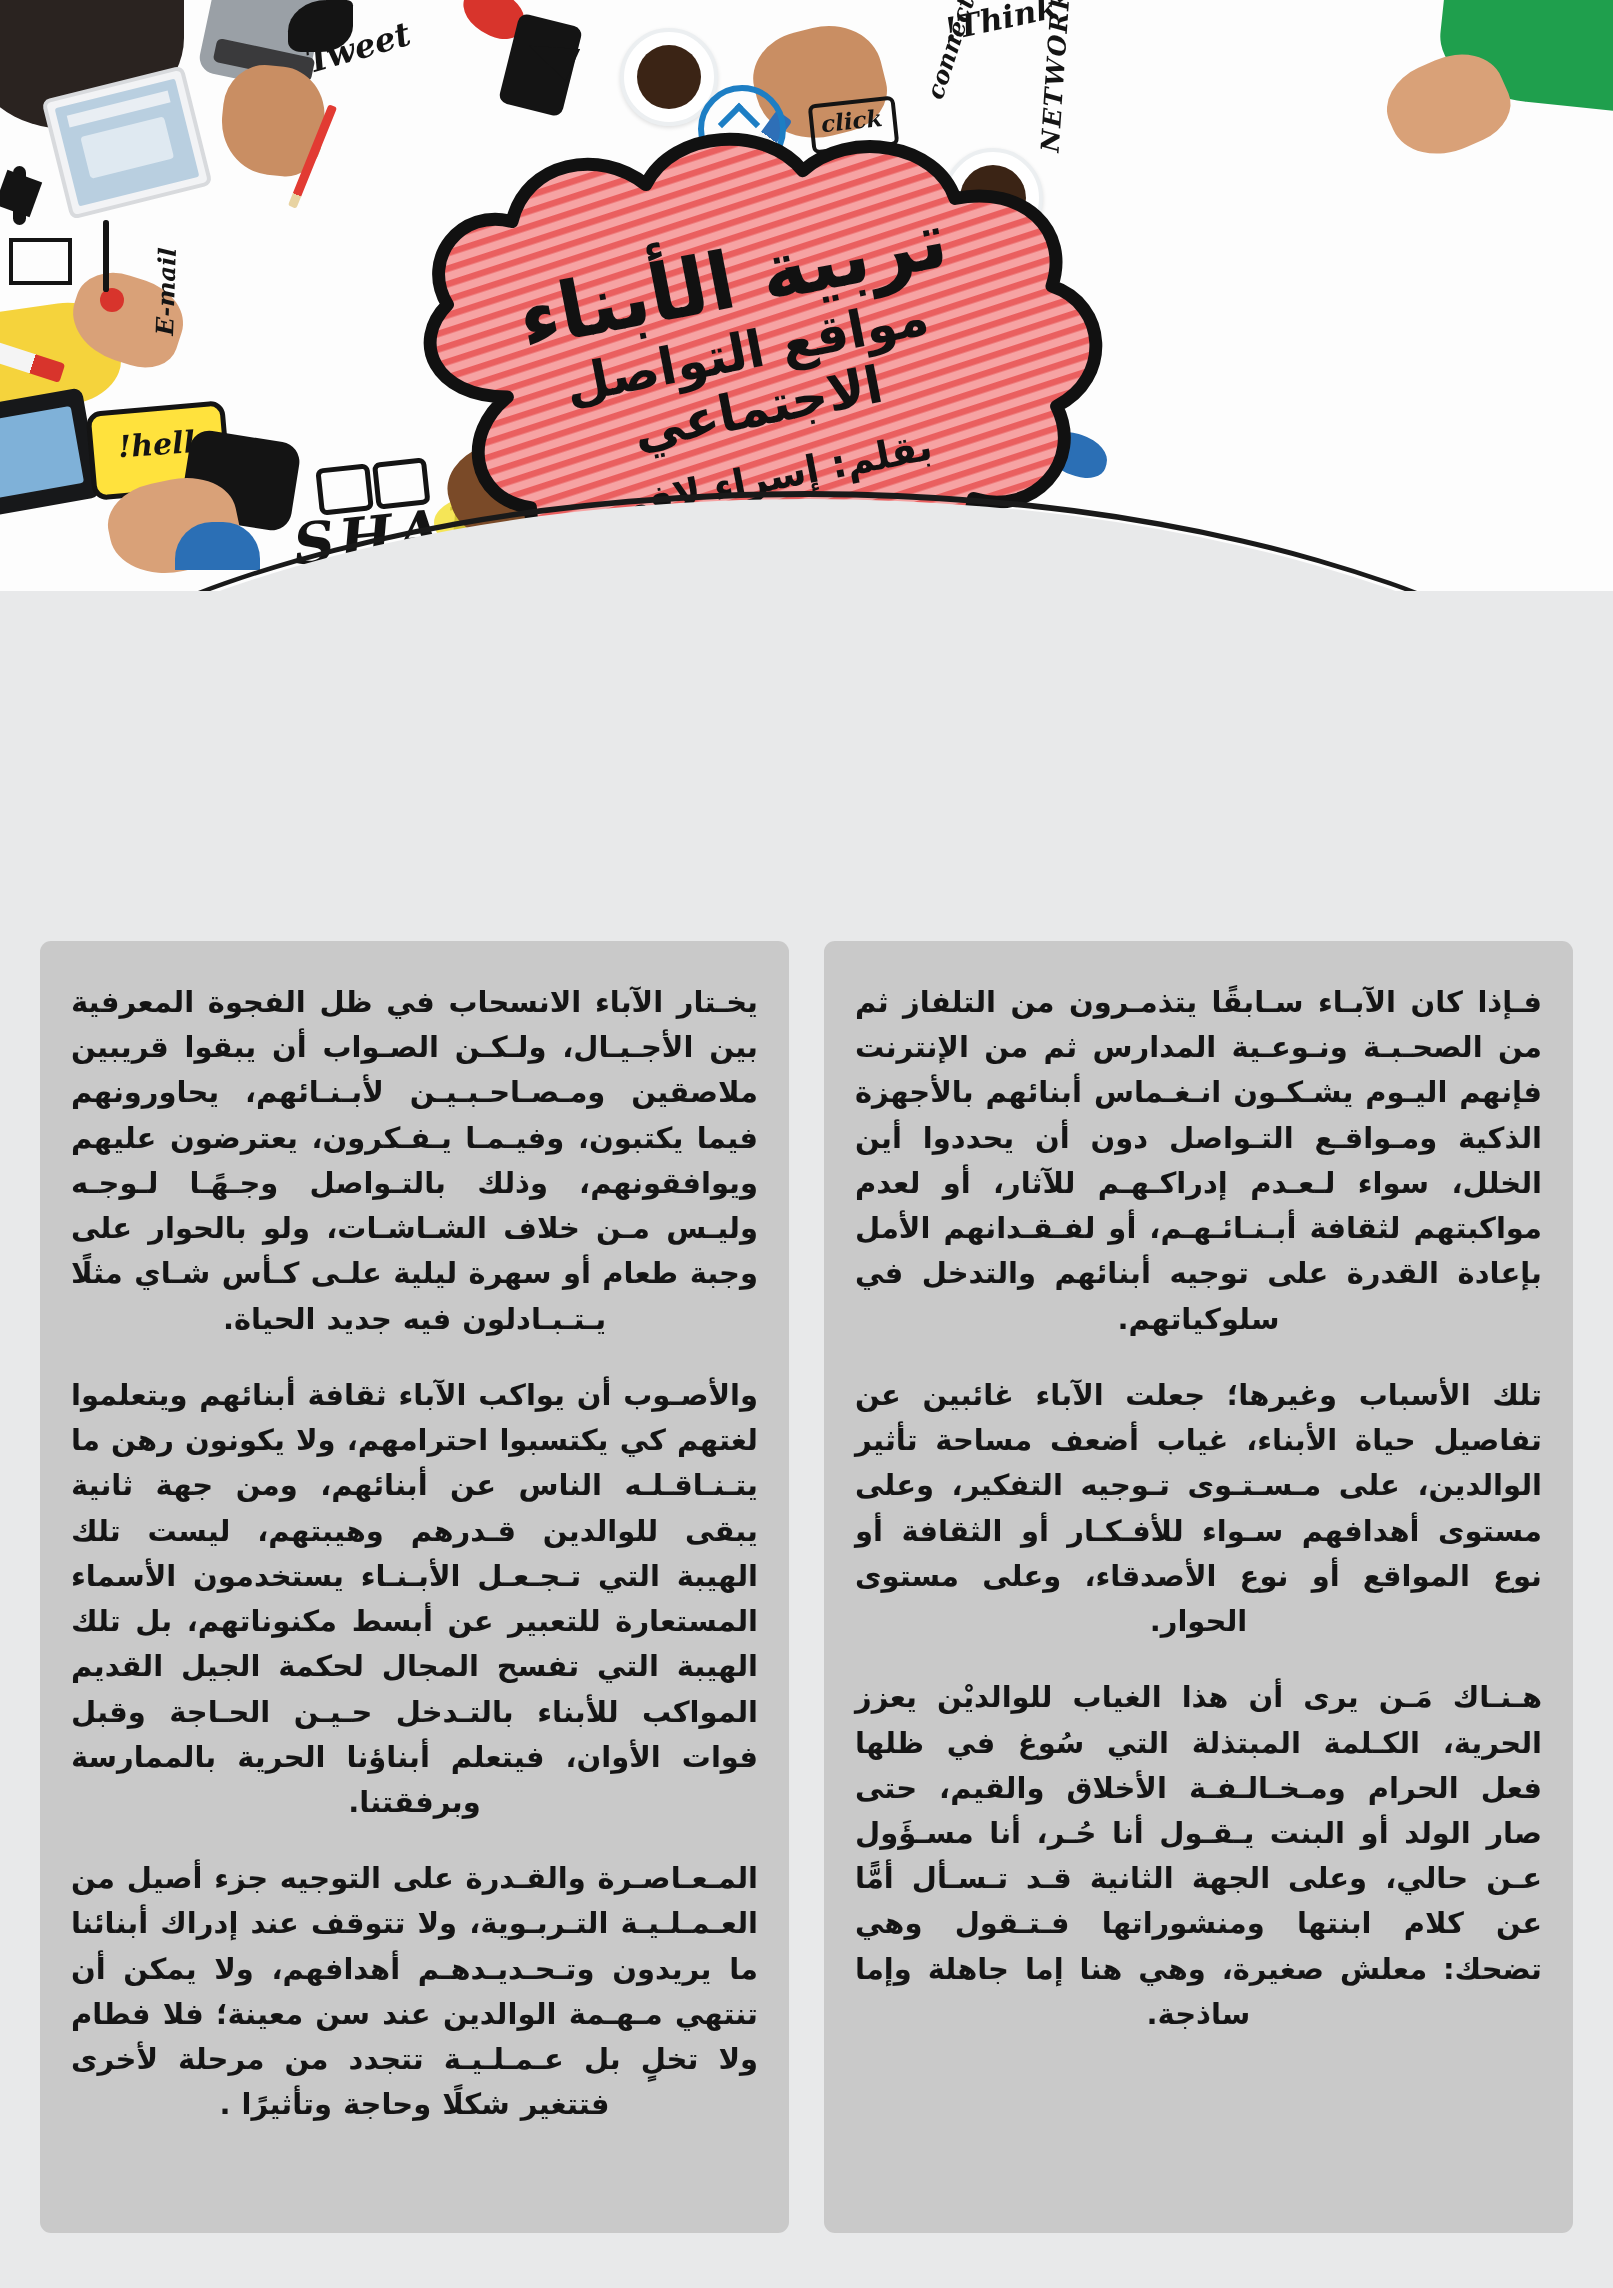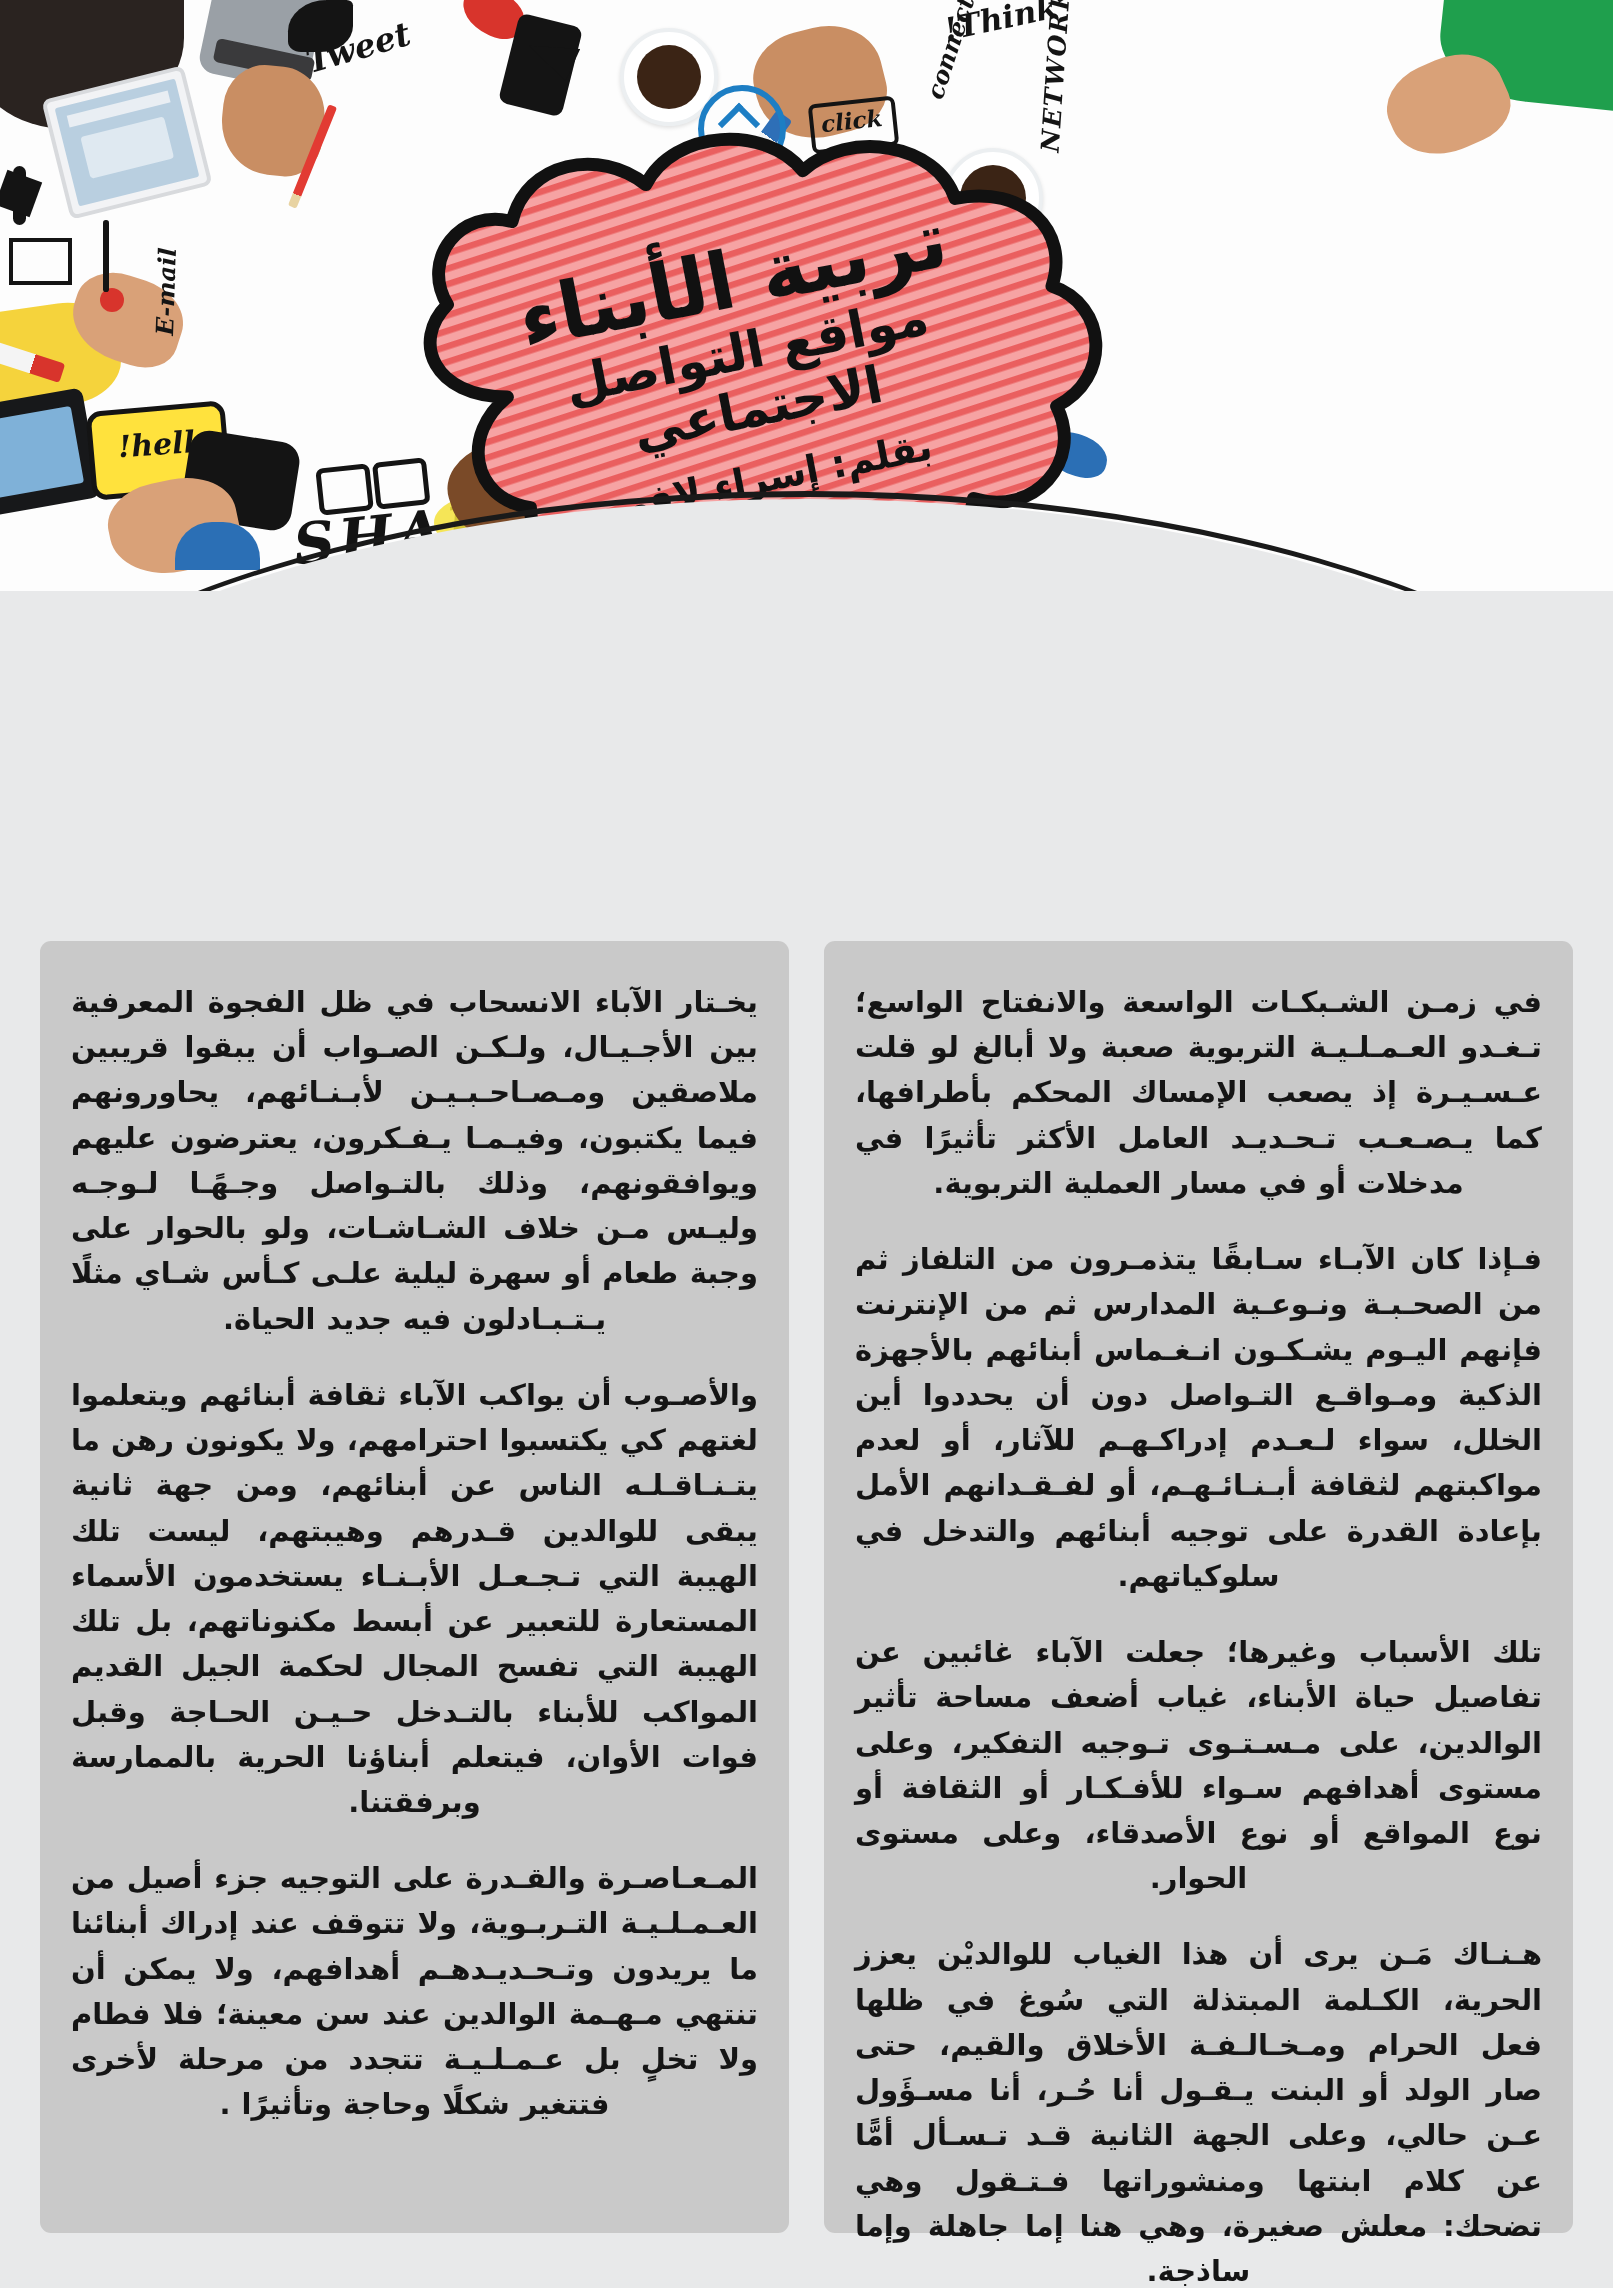--- a/index.html
+++ b/index.html
@@ -404,21 +404,20 @@
       </div>
     </div>
 
     <div class="hero-curve"></div>
     <div class="hero-curve-line"></div>
   </div>
 
   <div class="body-area">
 
     <div class="column col-right">
-      <p class="para">في زمـن الشـبكـات الواسعة والانفتاح الواسع؛ تـغـدو العـمـلـيـة التربوية صعبة ولا أبالغ لو قلت عـسـيـرة إذ يصعب الإمساك المحكم بأطرافها، كما يـصـعـب تـحـديـد العامل الأكثر تأثيرًا في مدخلات أو في مسار العملية التربوية.</p>
       <p class="para">فـإذا كان الآبـاء سـابقًا يتذمـرون من التلفاز ثم من الصحـبـة ونـوعـية المدارس ثم من الإنترنت فإنهم اليـوم يشـكـون انـغـماس أبنائهم بالأجهزة الذكية ومـواقـع التـواصل دون أن يحددوا أين الخلل، سواء لـعـدم إدراكـهـم للآثار، أو لعدم مواكبتهم لثقافة أبـنـائـهـم، أو لفـقـدانهم الأمل بإعادة القدرة على توجيه أبنائهم والتدخل في سلوكياتهم.</p>
       <p class="para">تلك الأسباب وغيرها؛ جعلت الآباء غائبين عن تفاصيل حياة الأبناء، غياب أضعف مساحة تأثير الوالدين، على مـسـتـوى تـوجيه التفكير، وعلى مستوى أهدافهم سـواء للأفـكـار أو الثقافة أو نوع المواقع أو نوع الأصدقاء، وعلى مستوى الحوار.</p>
       <p class="para">هـنـاك مَـن يرى أن هذا الغياب للوالديْن يعزز الحرية، الكـلمة المبتذلة التي سُوغ في ظلها فعل الحرام ومـخـالـفـة الأخلاق والقيم، حتى صار الولد أو البنت يـقـول أنا حُـر، أنا مسـؤَول عـن حالي، وعلى الجهة الثانية قـد تـسـأل أمًّا عن كلام ابنتها ومنشوراتها فـتـقول وهي تضحك: معلش صغيرة، وهي هنا إما جاهلة وإما ساذجة.</p>
     </div>
 
     <div class="column col-left">
       <p class="para">يخـتار الآباء الانسحاب في ظل الفجوة المعرفية بين الأجـيـال، ولـكـن الصـواب أن يبقوا قريبين ملاصقين ومـصـاحـبـيـن لأبـنـائهم، يحاورونهم فيما يكتبون، وفيـمـا يـفـكرون، يعترضون عليهم ويوافقونهم، وذلك بالتـواصل وجـهًـا لـوجـه وليـس مـن خلاف الشـاشـات، ولو بالحوار على وجبة طعام أو سهرة ليلية علـى كـأس شـاي مثلًا يـتـبـادلون فيه جديد الحياة.</p>
       <p class="para">والأصـوب أن يواكب الآباء ثقافة أبنائهم ويتعلموا لغتهم كي يكتسبوا احترامهم، ولا يكونون رهن ما يتـنـاقـلـه الناس عن أبنائهم، ومن جهة ثانية يبقى للوالدين قـدرهم وهيبتهم، ليست تلك الهيبة التي تـجـعـل الأبـنـاء يستخدمون الأسماء المستعارة للتعبير عن أبسط مكنوناتهم، بل تلك الهيبة التي تفسح المجال لحكمة الجيل القديم المواكب للأبناء بالتـدخل حـيـن الحـاجة وقبل فوات الأوان، فيتعلم أبناؤنا الحرية بالممارسة وبرفقتنا.</p>
       <p class="para">المـعـاصـرة والقـدرة على التوجيه جزء أصيل من العـمـلـيـة التـربـوية، ولا تتوقف عند إدراك أبنائنا ما يريدون وتـحـديـدهـم أهدافهم، ولا يمكن أن تنتهي مـهـمة الوالدين عند سن معينة؛ فلا فطام ولا تخلٍ بل عـمـلـيـة تتجدد من مرحلة لأخرى فتتغير شكلًا وحاجة وتأثيرًا .</p>
     </div>

